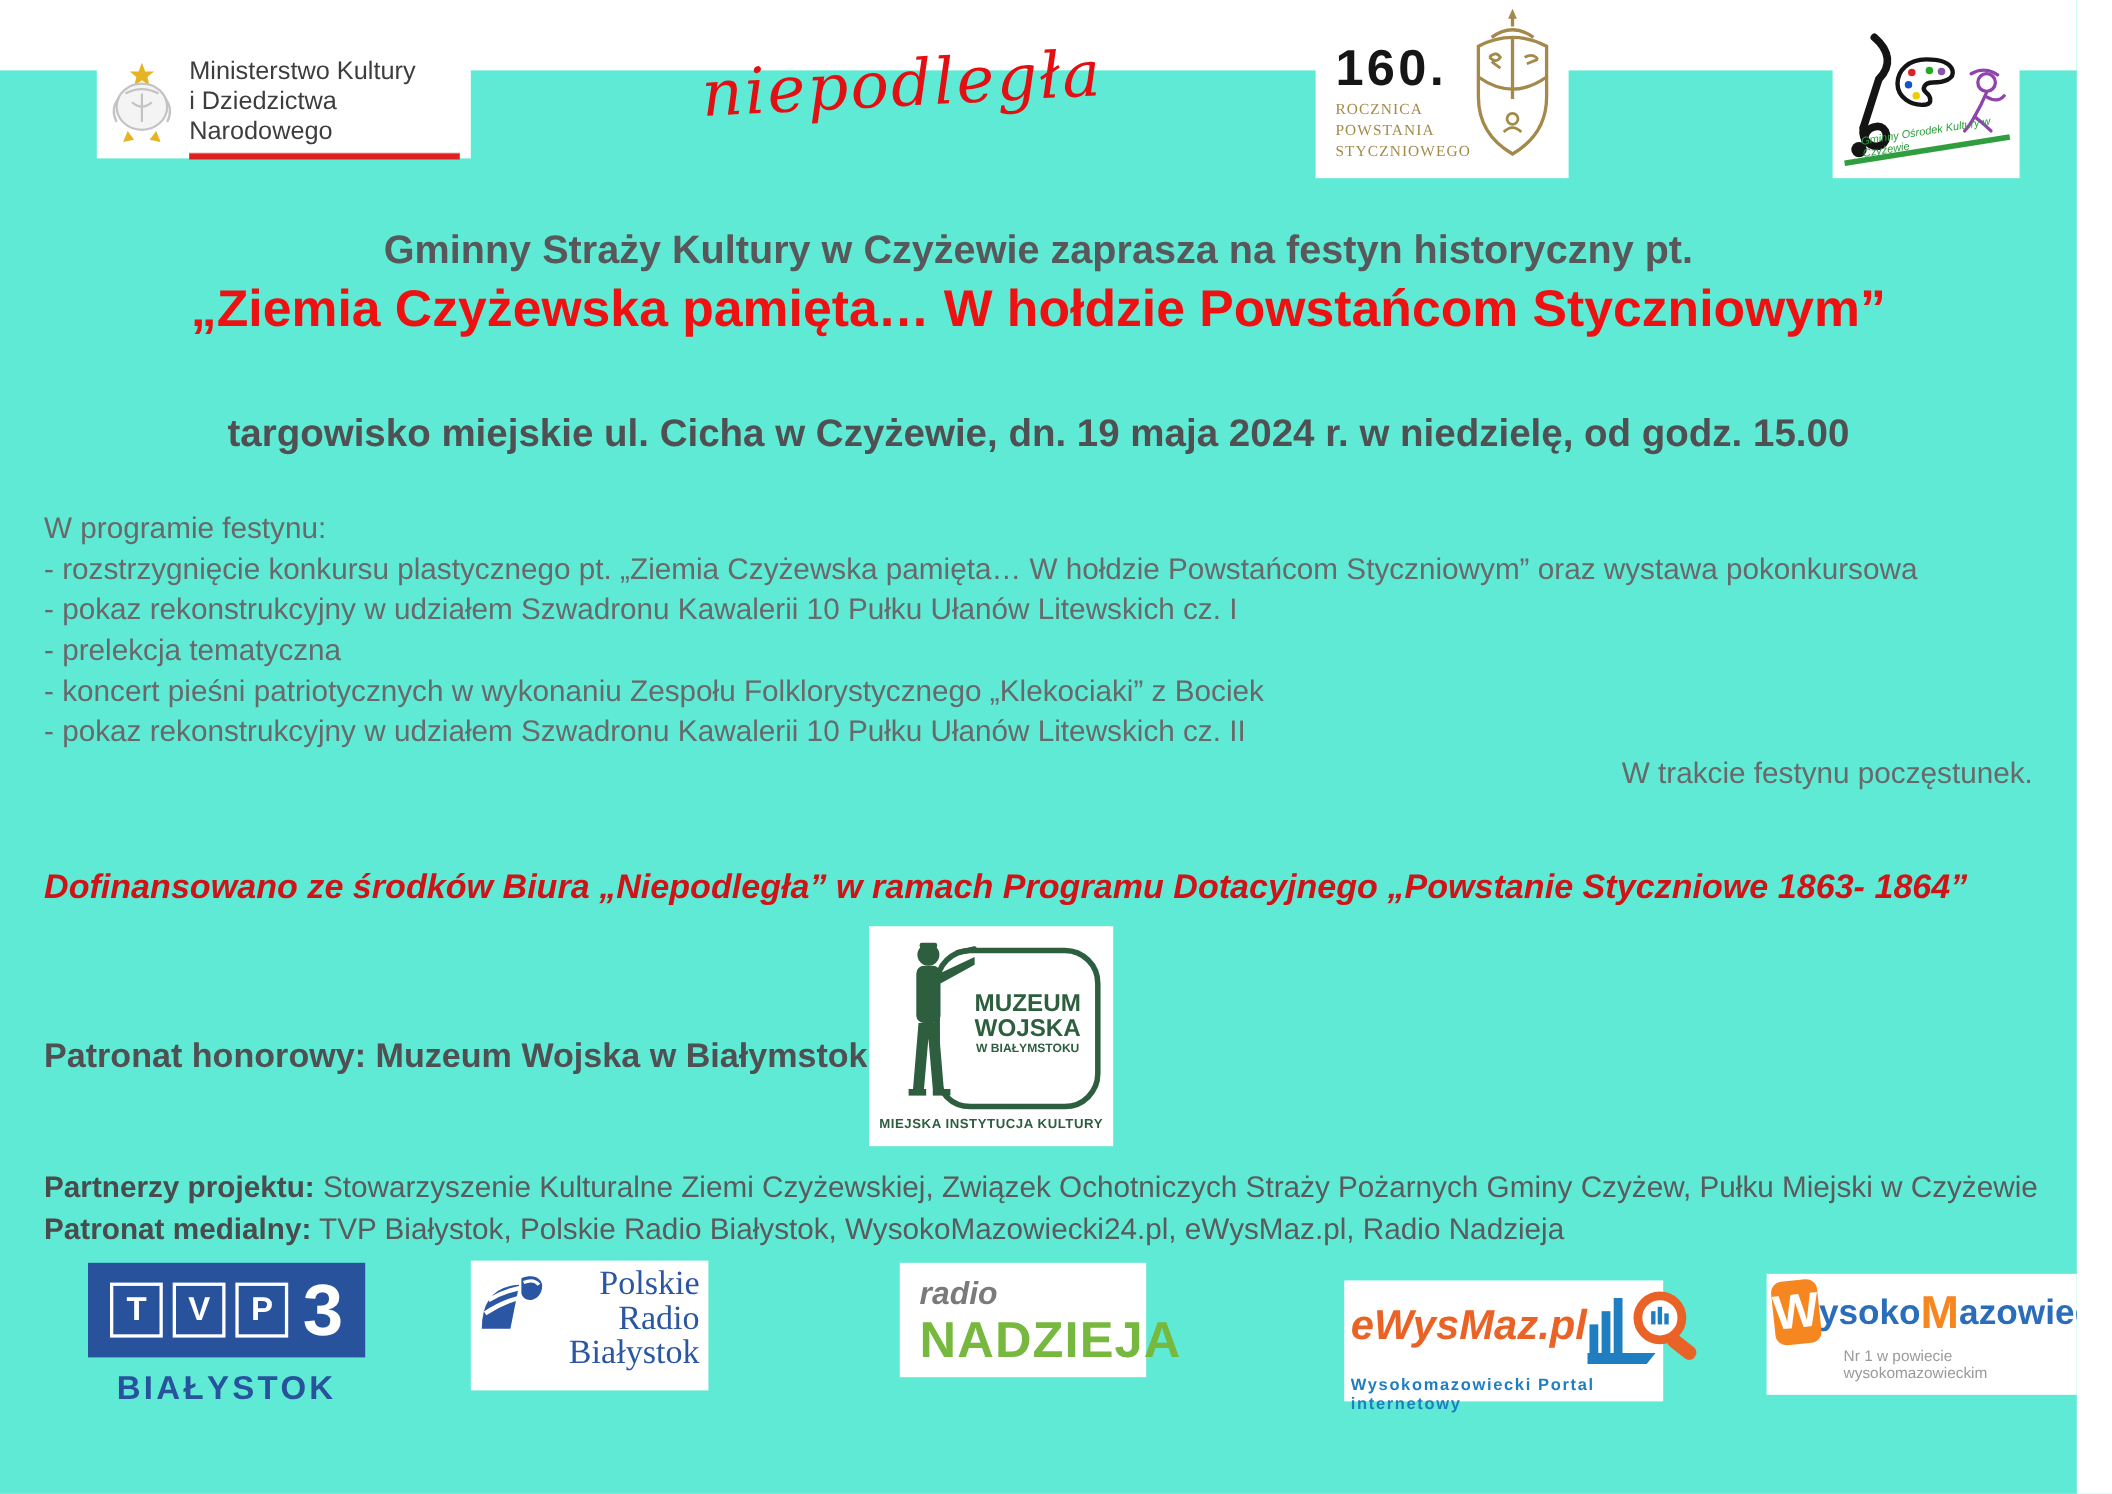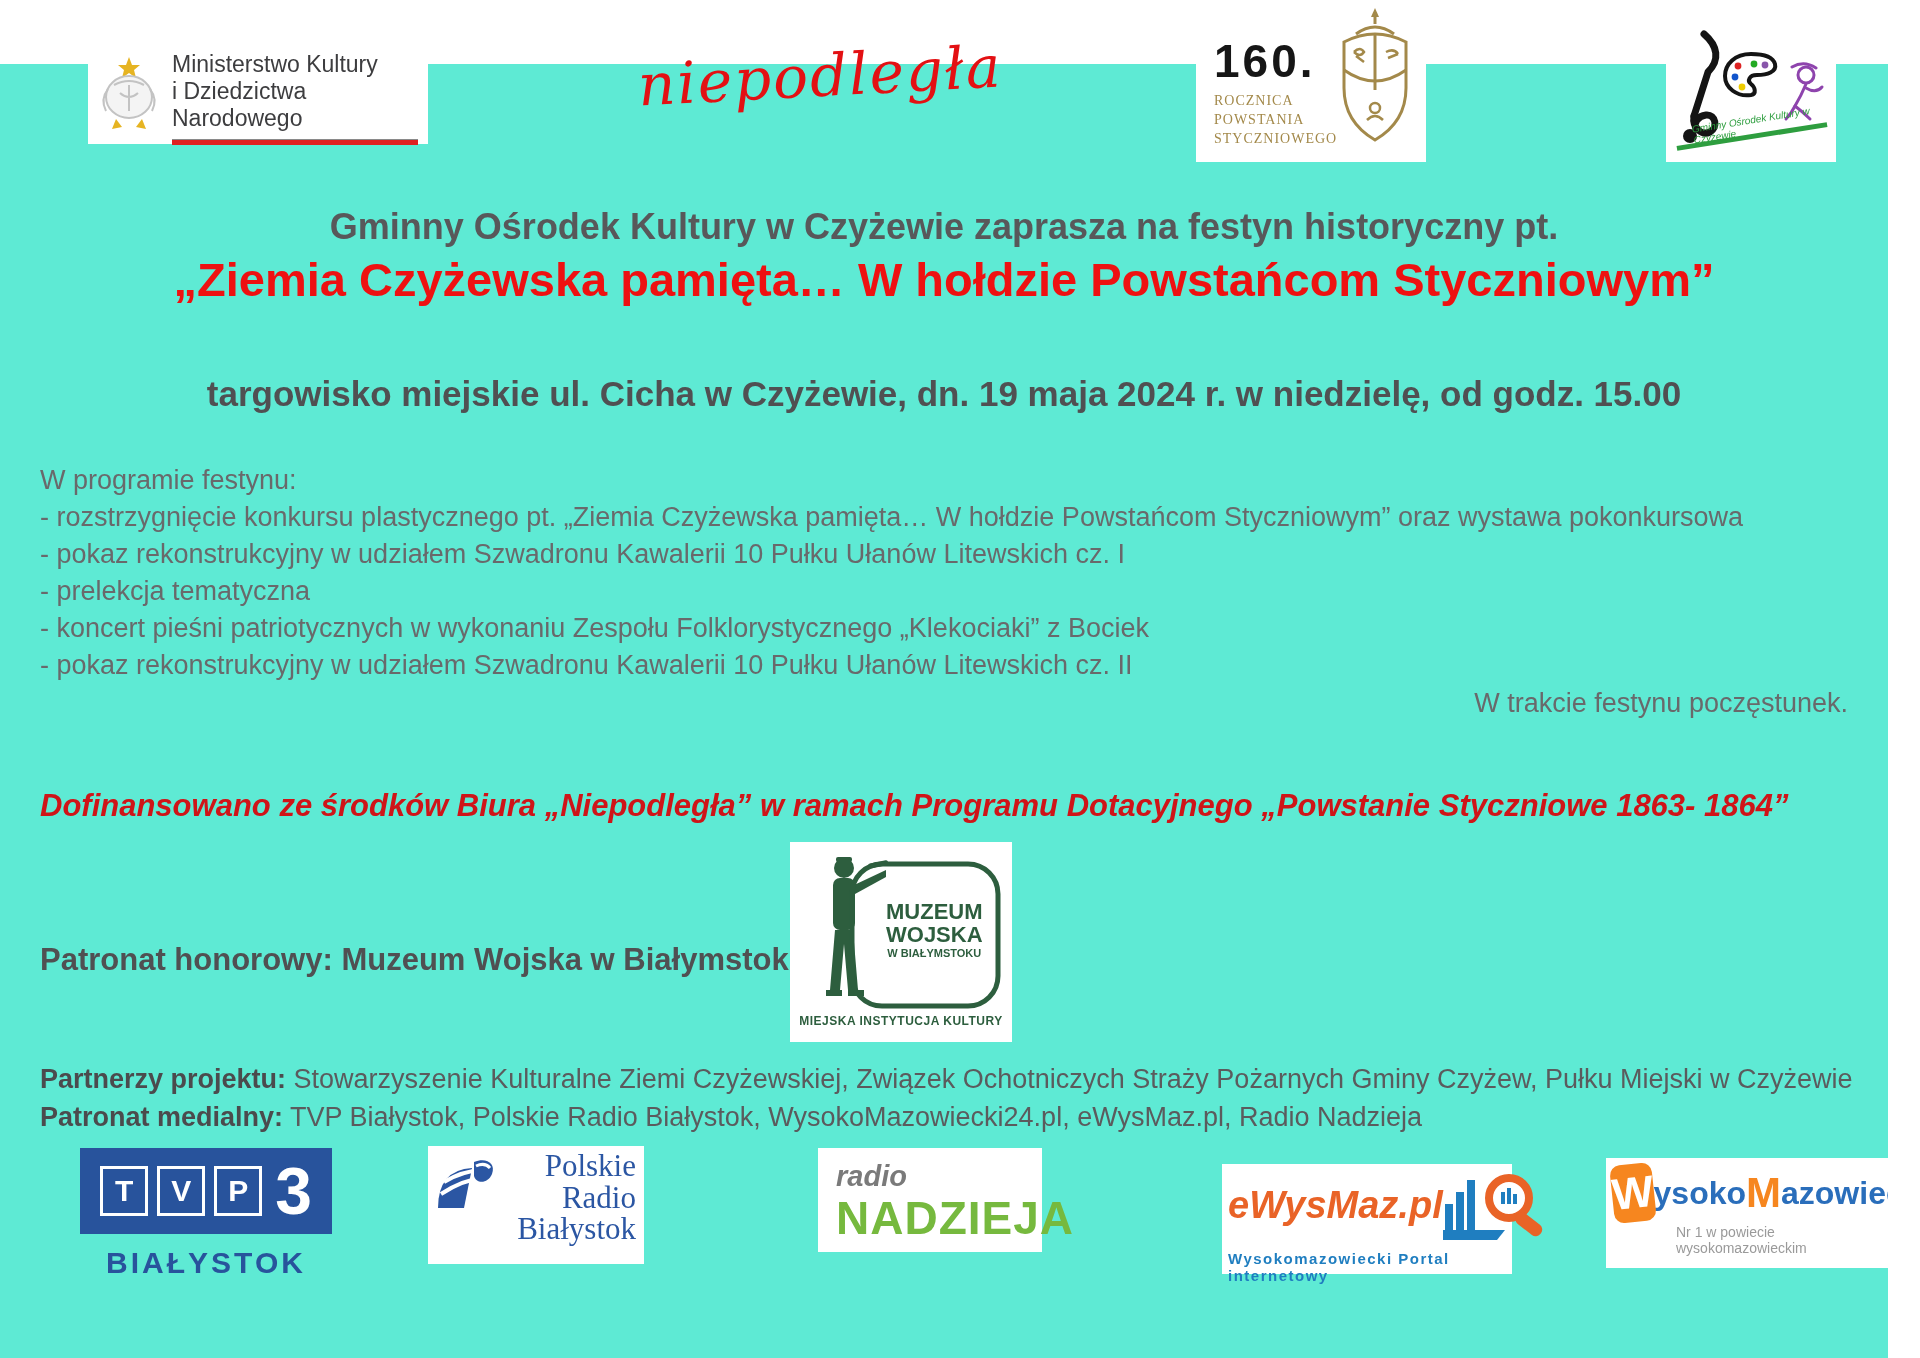--- a/index.html
+++ b/index.html
@@ -161,21 +161,21 @@
         <path d="M10 5 Q22 -2 34 6"></path>
         <path d="M24 22 Q19 34 13 44"></path>
         <path d="M24 26 Q34 32 40 25"></path>
         <path d="M13 44 Q9 52 4 57 M13 44 Q21 50 28 57"></path>
       </svg>
     </span>
     <div class="gok-line"></div>
     <div class="gok-caption">Gminny Ośrodek Kultury w Czyżewie</div>
   </div>
 
-  <div class="title-intro">Gminny Ośrodek Kultury w Czyżewie zaprasza na festyn historyczny pt.</div>
+  <div class="title-intro">Gminny Straży Kultury w Czyżewie zaprasza na festyn historyczny pt.</div>
   <div class="title-main">„Ziemia Czyżewska pamięta…  W hołdzie Powstańcom Styczniowym”</div>
   <div class="title-venue">targowisko miejskie ul. Cicha w Czyżewie, dn. 19 maja 2024 r. w niedzielę, od godz. 15.00</div>
 
   <div class="program">
     <div>W programie festynu:</div>
     <div>- rozstrzygnięcie konkursu plastycznego pt. „Ziemia Czyżewska pamięta…  W hołdzie Powstańcom Styczniowym” oraz wystawa pokonkursowa</div>
     <div>- pokaz rekonstrukcyjny w udziałem Szwadronu Kawalerii 10 Pułku Ułanów Litewskich cz. I</div>
     <div>- prelekcja tematyczna</div>
     <div>- koncert pieśni patriotycznych w wykonaniu Zespołu Folklorystycznego „Klekociaki” z Bociek</div>
     <div>- pokaz rekonstrukcyjny w udziałem Szwadronu Kawalerii 10 Pułku Ułanów Litewskich cz. II</div>

